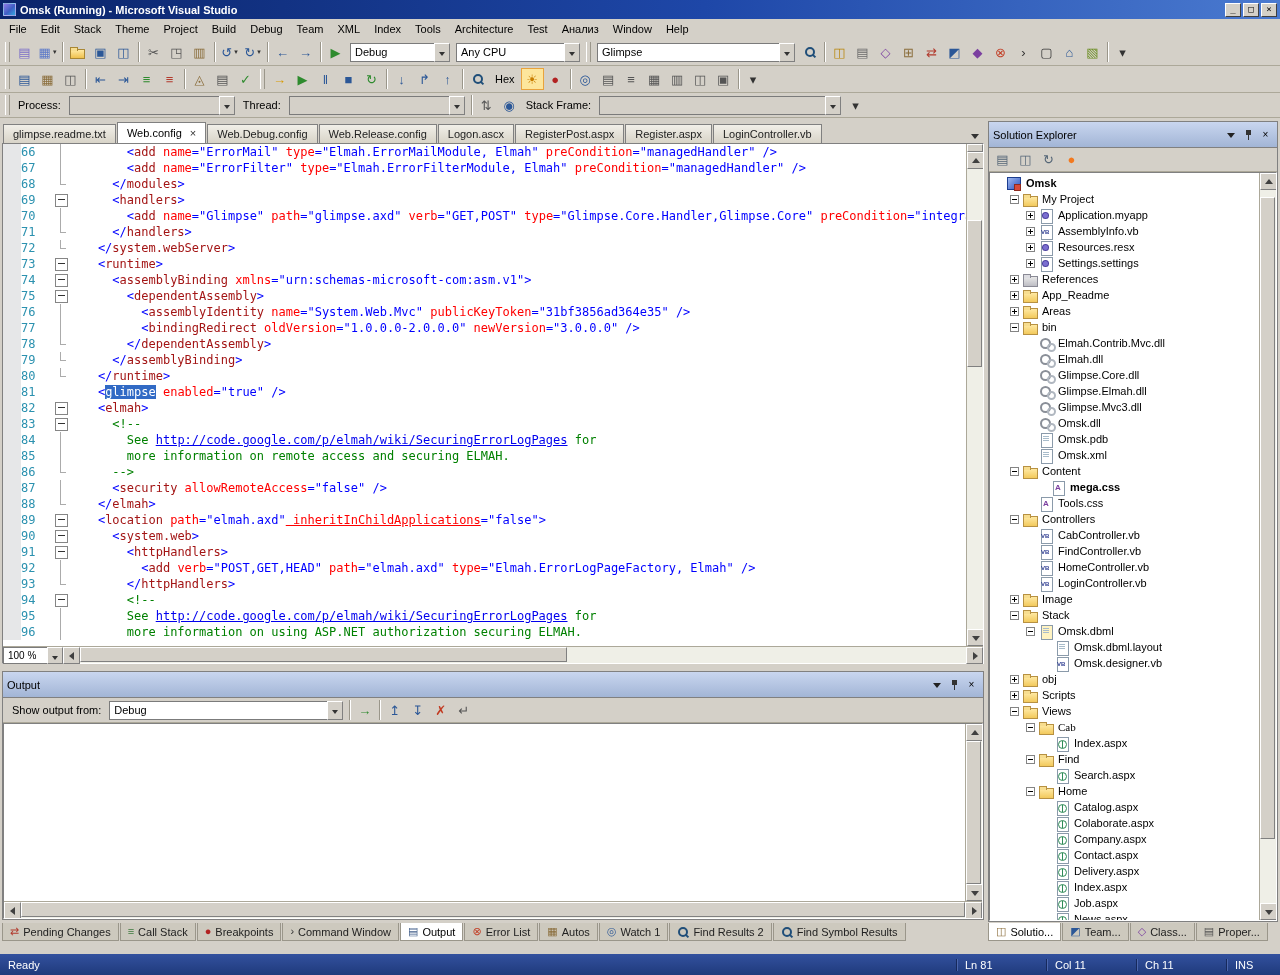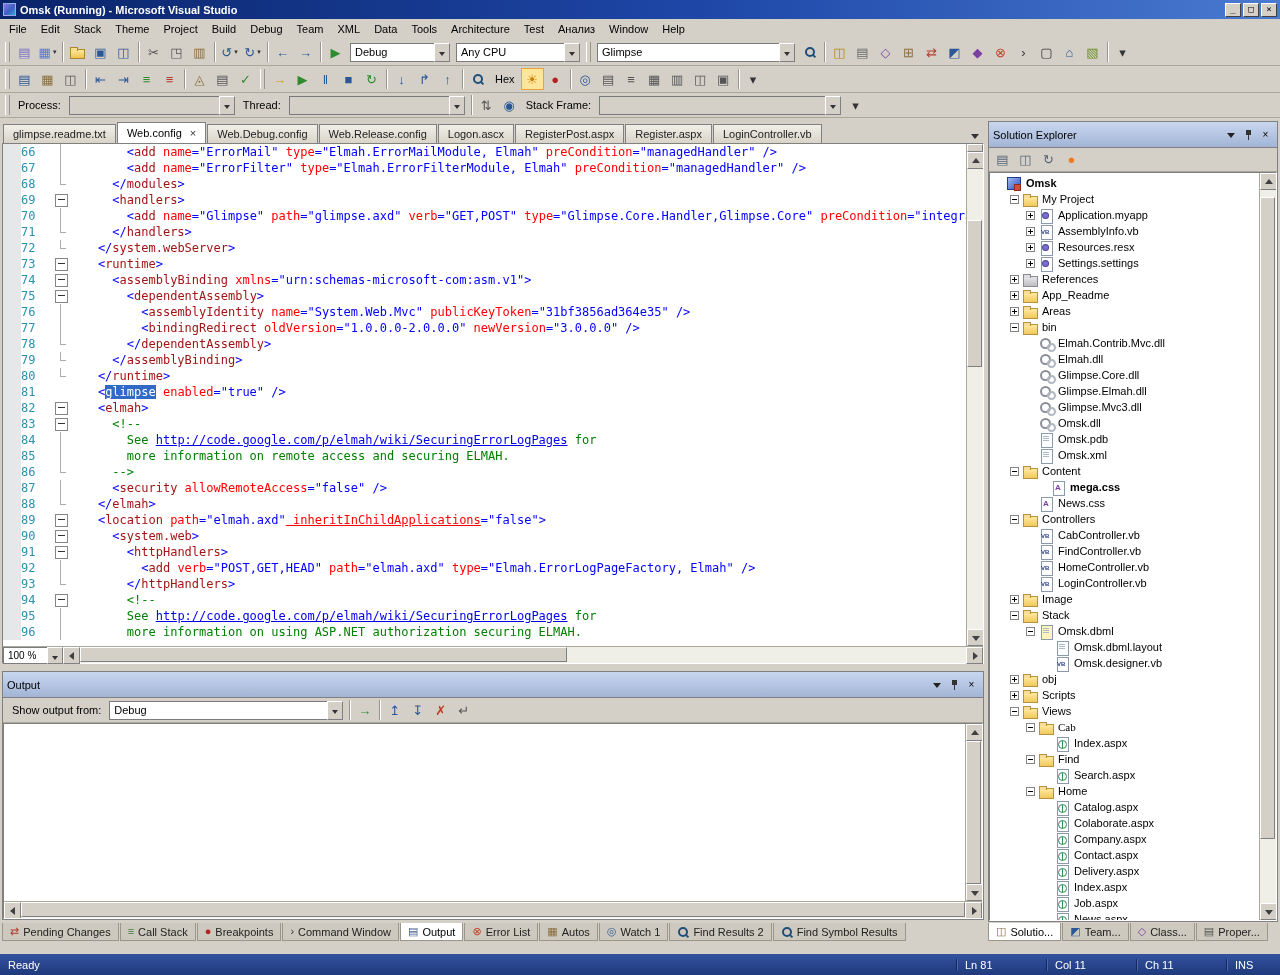--- a/index.html
+++ b/index.html
@@ -162,21 +162,21 @@
 <div class="menubar" id="menubar">
     <span class="menu-item">File</span>
     <span class="menu-item">Edit</span>
     <span class="menu-item">Stack</span>
     <span class="menu-item">Theme</span>
     <span class="menu-item">Project</span>
     <span class="menu-item">Build</span>
     <span class="menu-item">Debug</span>
     <span class="menu-item">Team</span>
     <span class="menu-item">XML</span>
-    <span class="menu-item">Data</span>
+    <span class="menu-item">Index</span>
     <span class="menu-item">Tools</span>
     <span class="menu-item">Architecture</span>
     <span class="menu-item">Test</span>
     <span class="menu-item">Анализ</span>
     <span class="menu-item">Window</span>
     <span class="menu-item">Help</span>
   </div>
 
 <div class="tbar" id="toolbar1">
     <span class="grip"></span>
@@ -716,21 +716,21 @@
           <span class="tl">Content</span>
         </div>
         <div class="trow" style="padding-left: 48px; font-weight: bold;">
           <span class="tspace"></span>
           <span class="ic ic-css"></span>
           <span class="tl">mega.css</span>
         </div>
         <div class="trow" style="padding-left: 36px;">
           <span class="tspace"></span>
           <span class="ic ic-css"></span>
-          <span class="tl">News.css</span>
+          <span class="tl">Tools.css</span>
         </div>
         <div class="trow" style="padding-left: 20px;">
           <span class="texp"></span>
           <span class="ic ic-folder"></span>
           <span class="tl">Controllers</span>
         </div>
         <div class="trow" style="padding-left: 36px;">
           <span class="tspace"></span>
           <span class="ic ic-vb"></span>
           <span class="tl">CabController.vb</span>

